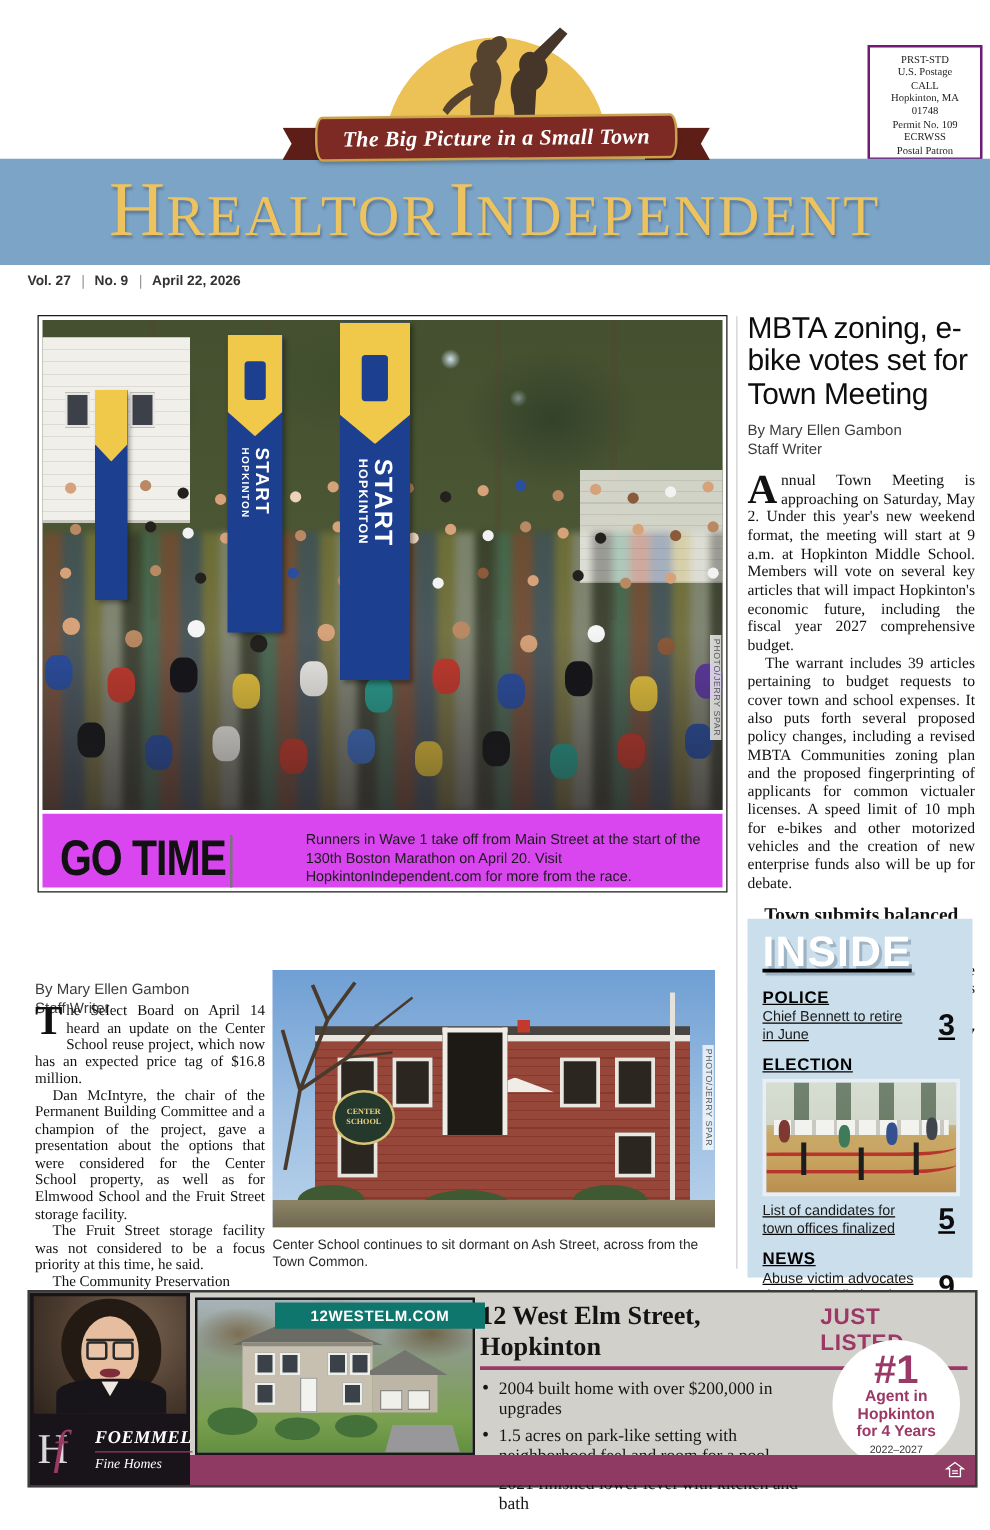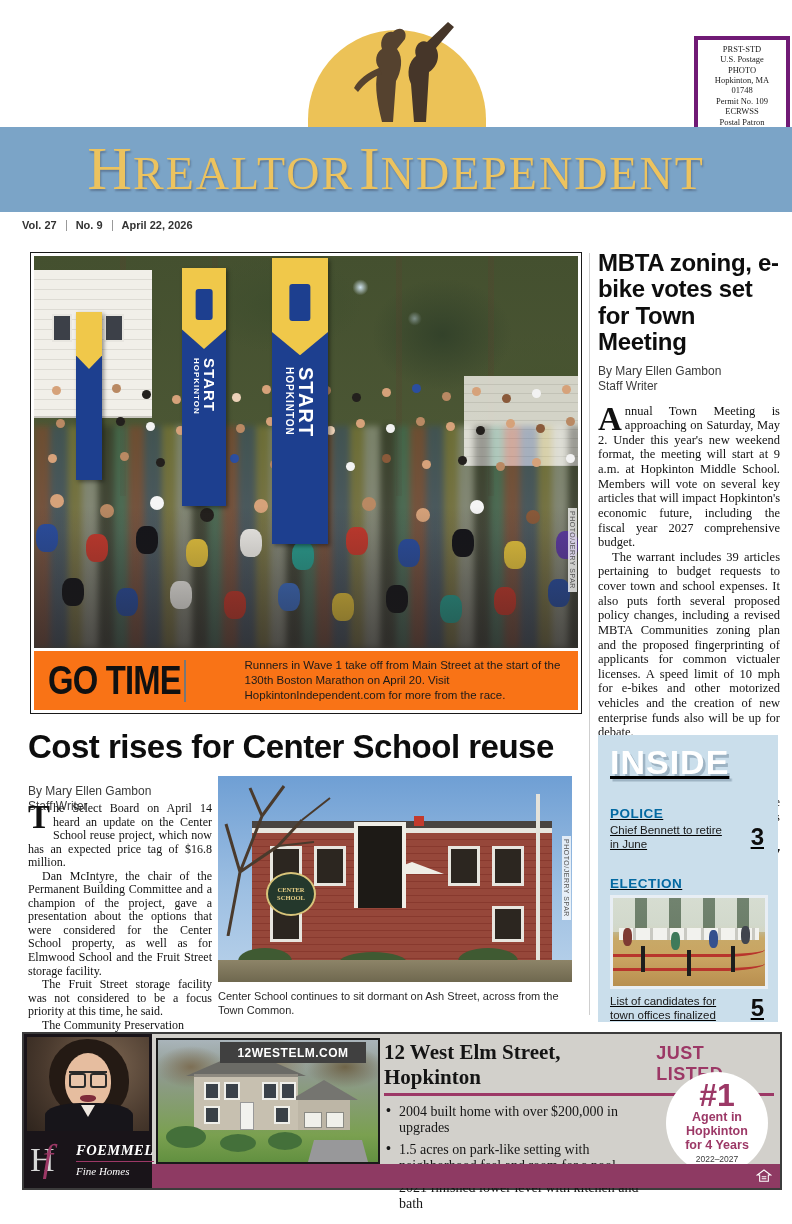--- a/index.html
+++ b/index.html
@@ -1,21 +1,21 @@
 <!DOCTYPE html>
 <html><head>
 <meta charset="utf-8">
 <style>
   html,body{margin:0;padding:0;background:#e9e9e9;}
   .page{position:relative;width:792px;height:1224px;margin:0 auto;background:#ffffff;
         font-family:"Liberation Sans",sans-serif;overflow:hidden;}
   .abs{position:absolute;}
 
   
-  .postal-box{left:694px;top:36px;width:88px;height:84px;border:4px solid #701a75;
+  .postal-box{left:694px;top:36px;width:88px;height:84px;border:2px solid #701a75;
     background:#fff;text-align:center;font-family:"Liberation Serif",serif;
     font-size:8.5px;line-height:1.22;color:#222;padding-top:4px;}
   .sun{left:308px;top:30px;width:178px;height:98px;background:#ecc257;border-radius:90px 90px 0 0;}
   .statues{left:330px;top:18px;width:140px;height:108px;}
   .ribbon{left:226px;top:92px;width:342px;height:38px;z-index:4;}
   .tail{position:absolute;top:10px;width:52px;height:26px;background:#5e1e18;}
   .tail.l{left:0;clip-path:polygon(100% 0,0 0,14% 50%,0 100%,100% 100%);}
   .tail.r{right:0;clip-path:polygon(0 0,100% 0,86% 50%,100% 100%,0 100%);}
   .ribbon-band{position:absolute;left:26px;right:26px;top:0;height:32px;background:#7c2a23;
     border:2px solid #c9a24b;border-radius:6px/14px;display:flex;align-items:center;justify-content:center;
@@ -92,30 +92,30 @@
     width:38%;height:13%;background:#1d3f8f;border-radius:3px;}
   .pillar .vtext{position:absolute;left:0;right:0;top:38%;bottom:2%;display:flex;
     justify-content:center;gap:2px;}
   .pillar .vtext span{writing-mode:vertical-rl;color:#fff;font-weight:bold;line-height:1;}
   .pillar .v-sm{font-size:8px;letter-spacing:1px;}
   .pillar .v-lg{font-size:15px;letter-spacing:1px;}
   .p2 .v-sm{font-size:10px;}
   .p2 .v-lg{font-size:20px;}
   .photo-credit{writing-mode:vertical-rl;font-size:7px;color:#555;letter-spacing:.5px;
     background:rgba(255,255,255,.75);padding:3px 1px;}
-  .kicker-row{position:absolute;left:3px;right:3px;bottom:3px;height:59px;background:#f97316;
-    display:flex;align-items:center;}
+  .kicker-row{position:absolute;left:3px;right:3px;bottom:3px;height:59px;background:#d946ef;
+    display:flex;align-items:flex-end;}
   .kicker{font-size:40px;font-weight:bold;letter-spacing:-1px;color:#111;
     transform:scaleX(.82);transform-origin:left center;margin-left:14px;white-space:nowrap;}
   .kick-div{width:2px;height:42px;background:#777;margin:0 14px 0 -26px;}
   .kick-cap{font-size:11.5px;color:#1a1a1a;line-height:1.3;width:400px;margin-left:45px;}
 
   
   .col-r{left:598px;top:250px;width:182px;}
-  .hl-1{font-size:24px;font-weight:bold;color:#0d0d0d;line-height:1.1;letter-spacing:-.3px;}
+  .hl-1{font-size:24px;font-weight:normal;color:#0d0d0d;line-height:1.1;letter-spacing:-.3px;}
   .byline{font-size:12px;color:#3c3c3c;line-height:1.25;margin-top:8px;}
   .serif-body{font-family:"Liberation Serif",serif;font-size:12.5px;line-height:1.17;
     color:#111;text-align:justify;}
   .serif-body p{margin:0;text-indent:14px;}
   .serif-body p.first{text-indent:0;}
   .dropcap{float:left;font-family:"Liberation Serif",serif;font-size:33px;line-height:26px;
     padding:2px 3px 0 0;font-weight:bold;}
   .subhead{font-family:"Liberation Serif",serif;font-weight:bold;font-size:15.5px;
     text-align:center;line-height:1.2;margin:10px 8px 8px;}
   .jumpline{display:flex;justify-content:flex-end;align-items:center;gap:6px;
@@ -146,21 +146,21 @@
   .sch-lawn{position:absolute;left:0;bottom:0;width:100%;height:22px;
     background:linear-gradient(180deg,#8d8468,#6f684f);}
   .sch-marker{position:absolute;left:196px;top:40px;width:10px;height:10px;background:#c23a2e;}
   .sch-pole{position:absolute;left:318px;top:18px;width:4px;height:188px;background:#e4e2da;}
   .sch-caption{left:218px;top:989px;width:350px;font-size:11px;color:#2a2a2a;line-height:1.3;}
 
   
   .inside{left:598px;top:735px;width:180px;height:287px;background:#cadeeb;padding:0;text-decoration:underline;}
   .inside-title{font-size:34px;font-weight:bold;color:#fff;letter-spacing:1px;
     text-shadow:2.5px 2.5px 0 #9eb4c4;margin:8px 0 4px 12px;}
-  .in-sec{font-size:13.5px;font-weight:bold;color:#0369a1;letter-spacing:.5px;margin:24px 0 2px 12px;}
+  .in-sec{font-size:13.5px;font-weight:bold;color:#000000;letter-spacing:.5px;margin:8px 0 2px 12px;}
   .in-row{display:flex;align-items:center;justify-content:space-between;margin:0 14px 0 12px;}
   .in-teaser{font-size:11.5px;color:#1a1a1a;line-height:1.25;width:118px;}
   .in-page{font-size:24px;font-weight:bold;color:#0d0d0d;}
   .elect-photo{position:relative;width:152px;height:88px;margin:4px 0 5px 12px;border:3px solid #e8eef4;
     background:linear-gradient(180deg,#cfd8cc 0%,#b9c4b4 30%,#c8a968 46%,#c9a360 70%,#b88f50 100%);
     overflow:hidden;}
   .ep-wall{position:absolute;left:0;top:0;width:100%;height:34px;
     background:repeating-linear-gradient(90deg,#d8ded2 0 22px,#5a6e58 22px 34px);opacity:.8;}
   .ep-booths{position:absolute;left:6px;top:30px;width:140px;height:12px;
     background:repeating-linear-gradient(90deg,#f2f2ee 0 14px,#c9c9c2 14px 17px);}
@@ -205,21 +205,21 @@
     border-left:60px solid transparent;border-right:60px solid transparent;border-bottom:26px solid #6b6b66;}
   .hp-roof2{position:absolute;left:132px;top:40px;width:0;height:0;
     border-left:34px solid transparent;border-right:34px solid transparent;border-bottom:20px solid #757570;}
   .hp-side{position:absolute;left:140px;top:60px;width:52px;height:30px;background:#bdb6a6;}
   .hp-win{position:absolute;width:12px;height:14px;background:#3a4148;border:2px solid #efefea;}
   .hp-door{position:absolute;left:82px;top:62px;width:12px;height:26px;background:#f2f2ee;border:1px solid #999;}
   .hp-gar{position:absolute;width:16px;height:14px;background:#f0f0ea;border:1px solid #8a8a84;}
   .hp-drive{position:absolute;left:150px;bottom:0;width:60px;height:22px;background:#98989a;
     clip-path:polygon(10% 0,90% 0,100% 100%,0 100%);}
   .hp-shrub{position:absolute;border-radius:50%;background:#44703a;}
-  .site-badge{position:absolute;left:196px;top:8px;width:146px;height:21px;background:#404040;
+  .site-badge{position:absolute;left:196px;top:8px;width:168px;height:21px;background:#0f766e;
     color:#fff;font-weight:bold;font-size:12px;display:flex;align-items:center;justify-content:center;
     letter-spacing:.5px;z-index:3;}
   .ad-right{position:absolute;left:360px;top:6px;width:390px;}
   .ad-head-row{display:flex;justify-content:space-between;align-items:baseline;}
   .ad-headline{font-family:"Liberation Serif",serif;font-weight:bold;font-size:21px;color:#141414;}
   .ad-flag{font-size:18px;font-weight:bold;color:#9c3866;letter-spacing:.5px;}
   .ad-rule{height:3px;background:#9c3866;margin-top:3px;}
   .ad-bullets{margin:8px 0 0 2px;padding:0;list-style:none;width:268px;
     font-family:"Liberation Serif",serif;font-size:14px;color:#161616;}
   .ad-bullets li{margin-bottom:6px;line-height:1.15;padding-left:13px;position:relative;}
@@ -236,34 +236,41 @@
   .eh-icon{position:absolute;right:8px;top:4px;}
 </style>
 </head>
 <body>
 
 <div class="page">
 
   <div class="abs postal-box">
     <div>PRST-STD</div>
     <div>U.S. Postage</div>
-    <div>PHOTO</div>
+    <div>CALL</div>
     <div>Hopkinton, MA</div>
     <div>01748</div>
     <div>Permit No. 109</div>
     <div>ECRWSS</div>
     <div>Postal Patron</div>
   </div>
 
   <div class="abs sun"></div>
   <svg class="abs statues" viewBox="0 0 140 108">
     <path d="M52 104 C46 80 44 62 49 50 C44 44 46 34 52 31 C49 22 55 12 63 14 C70 7 78 12 75 21 L67 31 C74 40 71 54 66 63 L63 104 Z" fill="#55422f"></path>
     <path d="M84 104 L81 66 C76 55 79 43 86 38 C83 29 90 21 97 24 L118 4 L124 9 L106 30 C111 39 106 50 99 54 L96 104 Z" fill="#463629"></path>
     <path d="M49 50 C38 54 28 62 24 70 L28 74 C34 66 44 58 52 56 Z" fill="#55422f"></path>
   </svg>
+  <div class="abs ribbon">
+    <div class="tail l"></div>
+    <div class="tail r"></div>
+    <div class="ribbon-band">
+      <span class="ribbon-text">The Big Picture in a Small Town</span>
+    </div>
+  </div>
 
   <div class="abs mast-band">
     <div class="mast-title">
       <span class="big">H</span><span class="small">REALTOR</span>
       <span class="big">I</span><span class="small">NDEPENDENT</span>
     </div>
   </div>
   <div class="abs dateline">
     <span>Vol. 27</span>
     <span class="sep"></span>
@@ -327,21 +334,20 @@
       <div class="subhead">Town submits balanced budget</div>
       <p>For the second straight year, the town stressed that departments needed</p>
     </div>
     <div class="jumpline">
       <span>Town Meeting</span>
       <span class="sep"></span>
       <span>7</span>
     </div>
   </div>
 
-  <div class="abs hl-2">Cost rises for Center School reuse</div>
   <div class="abs byline center-by">
     <div>By Mary Ellen Gambon</div>
     <div>Staff Writer</div>
   </div>
   <div class="abs serif-body center-body">
     <p class="first"><span class="dropcap">T</span><span>he Select Board on April 14 heard an update on the Center School reuse project, which now has an expected price tag of $16.8 million.</span></p>
     <p>Dan McIntyre, the chair of the Permanent Building Committee and a champion of the project, gave a presentation about the options that were considered for the Center School property, as well as for Elmwood School and the Fruit Street storage facility.</p>
     <p>The Fruit Street storage facility was not considered to be a focus priority at this time, he said.</p>
     <p>The Community Preservation</p>
     <div class="jumpline">

